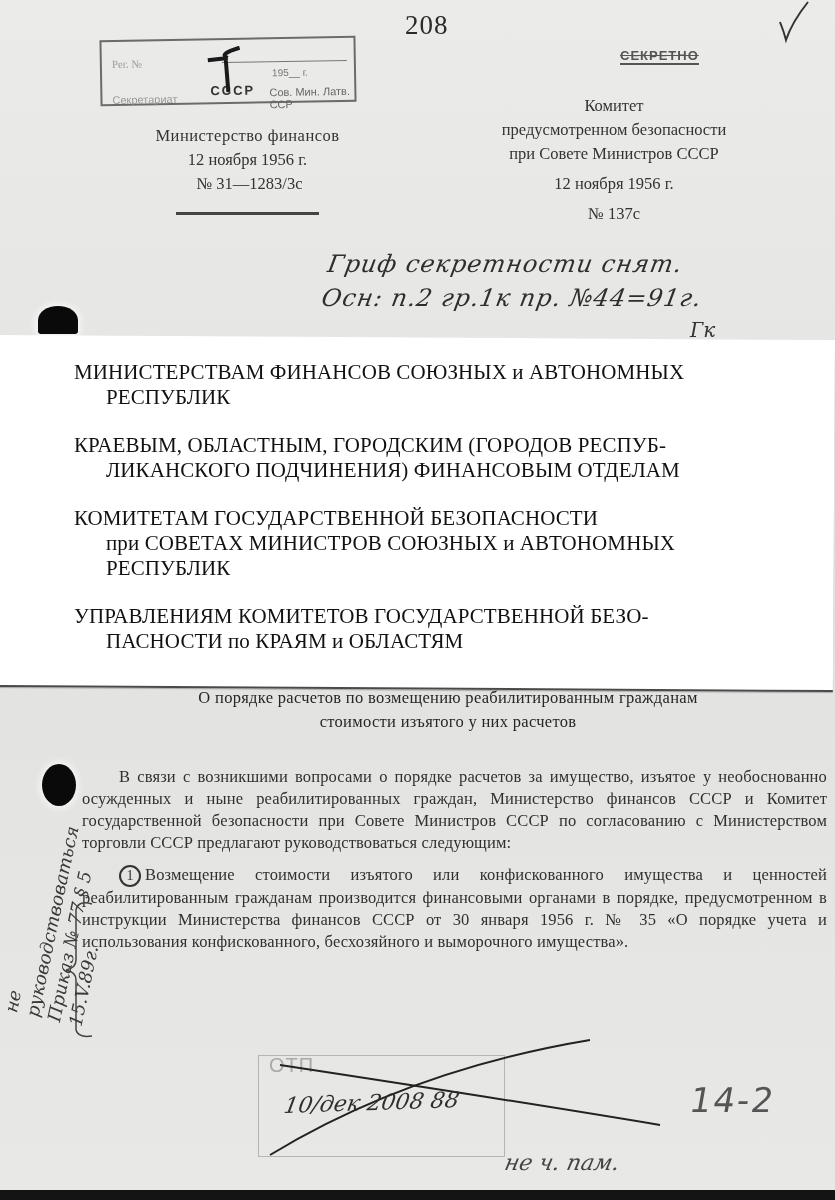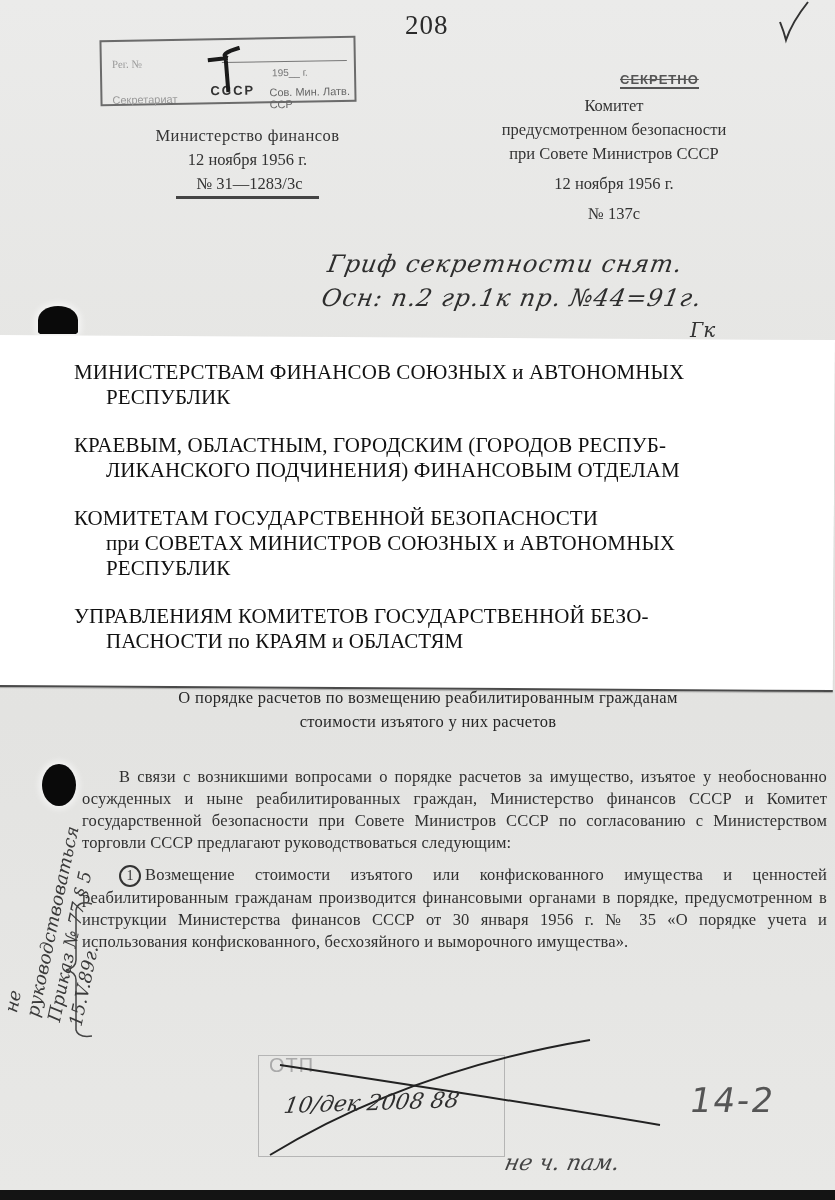--- a/index.html
+++ b/index.html
@@ -19,24 +19,24 @@
   .stamp-reg { left:10px; top:16px; font-family:Liberation Serif, serif; font-size:11px; color:#9a9a9a; }
   .stamp-line { left:120px; top:22px; width:125px; border-top:1.5px solid #777; }
   .stamp-date { left:170px; top:28px; font-family:"Liberation Sans", sans-serif; font-size:10px; color:#777; }
   .stamp-sssr { left:108px; top:43px; font-family:"Liberation Sans", sans-serif; font-size:13px; font-weight:bold; letter-spacing:2px; color:#333; }
   .stamp-sekr { left:10px; top:52px; font-family:"Liberation Sans", sans-serif; font-size:11px; color:#999; }
   .stamp-sovet { left:167px; top:47px; font-family:"Liberation Sans", sans-serif; font-size:11px; color:#666; }
   .stamp-slash { left:96px; top:6px; width:60px; height:52px; }
 
   .left-head { left:100px; top:124px; width:295px; text-align:center; font-size:16.5px; line-height:24px; color:#333; }
   .left-head .l1 { letter-spacing:0.5px; }
-  .left-head .num { display:inline-block; border-bottom:3px solid #444; padding:0 16px 0 20px; }
+  .left-head .num { display:inline-block; border-bottom:3px solid #444; padding:0 16px 16px 20px; }
   .left-head .addr { font-size:14px; letter-spacing:0.3px; }
 
-  .secret { left:620px; top:72px; font-family:"Liberation Sans", sans-serif; font-size:13px; font-weight:bold; color:#555; letter-spacing:1px; text-decoration: line-through; border-bottom:2px solid #555;text-align:right; }
+  .secret { left:620px; top:48px; font-family:"Liberation Sans", sans-serif; font-size:13px; font-weight:bold; color:#555; letter-spacing:1px; text-decoration: line-through; border-bottom:2px solid #555;text-align:right; }
   .right-head { left:455px; top:94px; width:318px; text-align:center; font-size:16.5px; line-height:24px; color:#333; }
   .right-head .gap { margin-top:6px; }
 
   .handwriting {
     left:325px; top:247px; width:505px;
     font-family:"DejaVu Serif", serif; font-style:italic; font-size:24px; line-height:34px;
     color:#2e2e2e; transform: skewX(-10deg); letter-spacing:1px;
   }
   .hw-sign { left:690px; top:318px; font-family:"DejaVu Serif", serif; font-style:italic; font-size:20px; color:#333; }
 
@@ -48,21 +48,21 @@
     left:0; top:335px; width:835px; height:350px;
     background:#ffffff; transform: rotate(0.35deg); transform-origin:left top;
     border-bottom:2px solid #4a4a4a;
     box-shadow: 0 1px 1px rgba(0,0,0,0.25);
   }
   .addressees { left:74px; top:360px; width:720px; font-family:"Liberation Serif", serif; font-size:21px; color:#111; line-height:25px; letter-spacing:0.1px; }
   .addr-item { margin-bottom:23px; }
   .addr-item .cont { padding-left:32px; display:block; }
   .addr-item .cont2 { padding-left:32px; display:block; }
 
-  .doc-title { left:68px; top:686px; width:720px; text-align:center; font-size:16.5px; line-height:24px; color:#262626; letter-spacing:0.3px; }
+  .doc-title { left:88px; top:686px; width:720px; text-align:center; font-size:16.5px; line-height:24px; color:#262626; letter-spacing:0.3px; }
   .body-text { left:82px; top:766px; width:745px; font-size:16.5px; line-height:22px; color:#303030; text-align:justify; letter-spacing:0.15px; }
   .body-text p { margin:0 0 10px 0; text-indent:37px; }
   .body-text p.item { text-indent:37px; }
   .circle-one {
     display:inline-block; width:18px; height:18px; border:2px solid #333; border-radius:50%;
     text-align:center; line-height:18px; font-size:14px; text-indent:0; margin-right:4px; vertical-align:middle;
   }
 
   .stamp-bottom { left:258px; top:1055px; width:245px; height:100px; border:1.5px solid #b5b5b5; }
   .stamp-bottom .label { position:absolute; left:10px; top:-2px; font-family:"Liberation Sans", sans-serif; font-size:20px; color:#aaa; letter-spacing:1px; }

